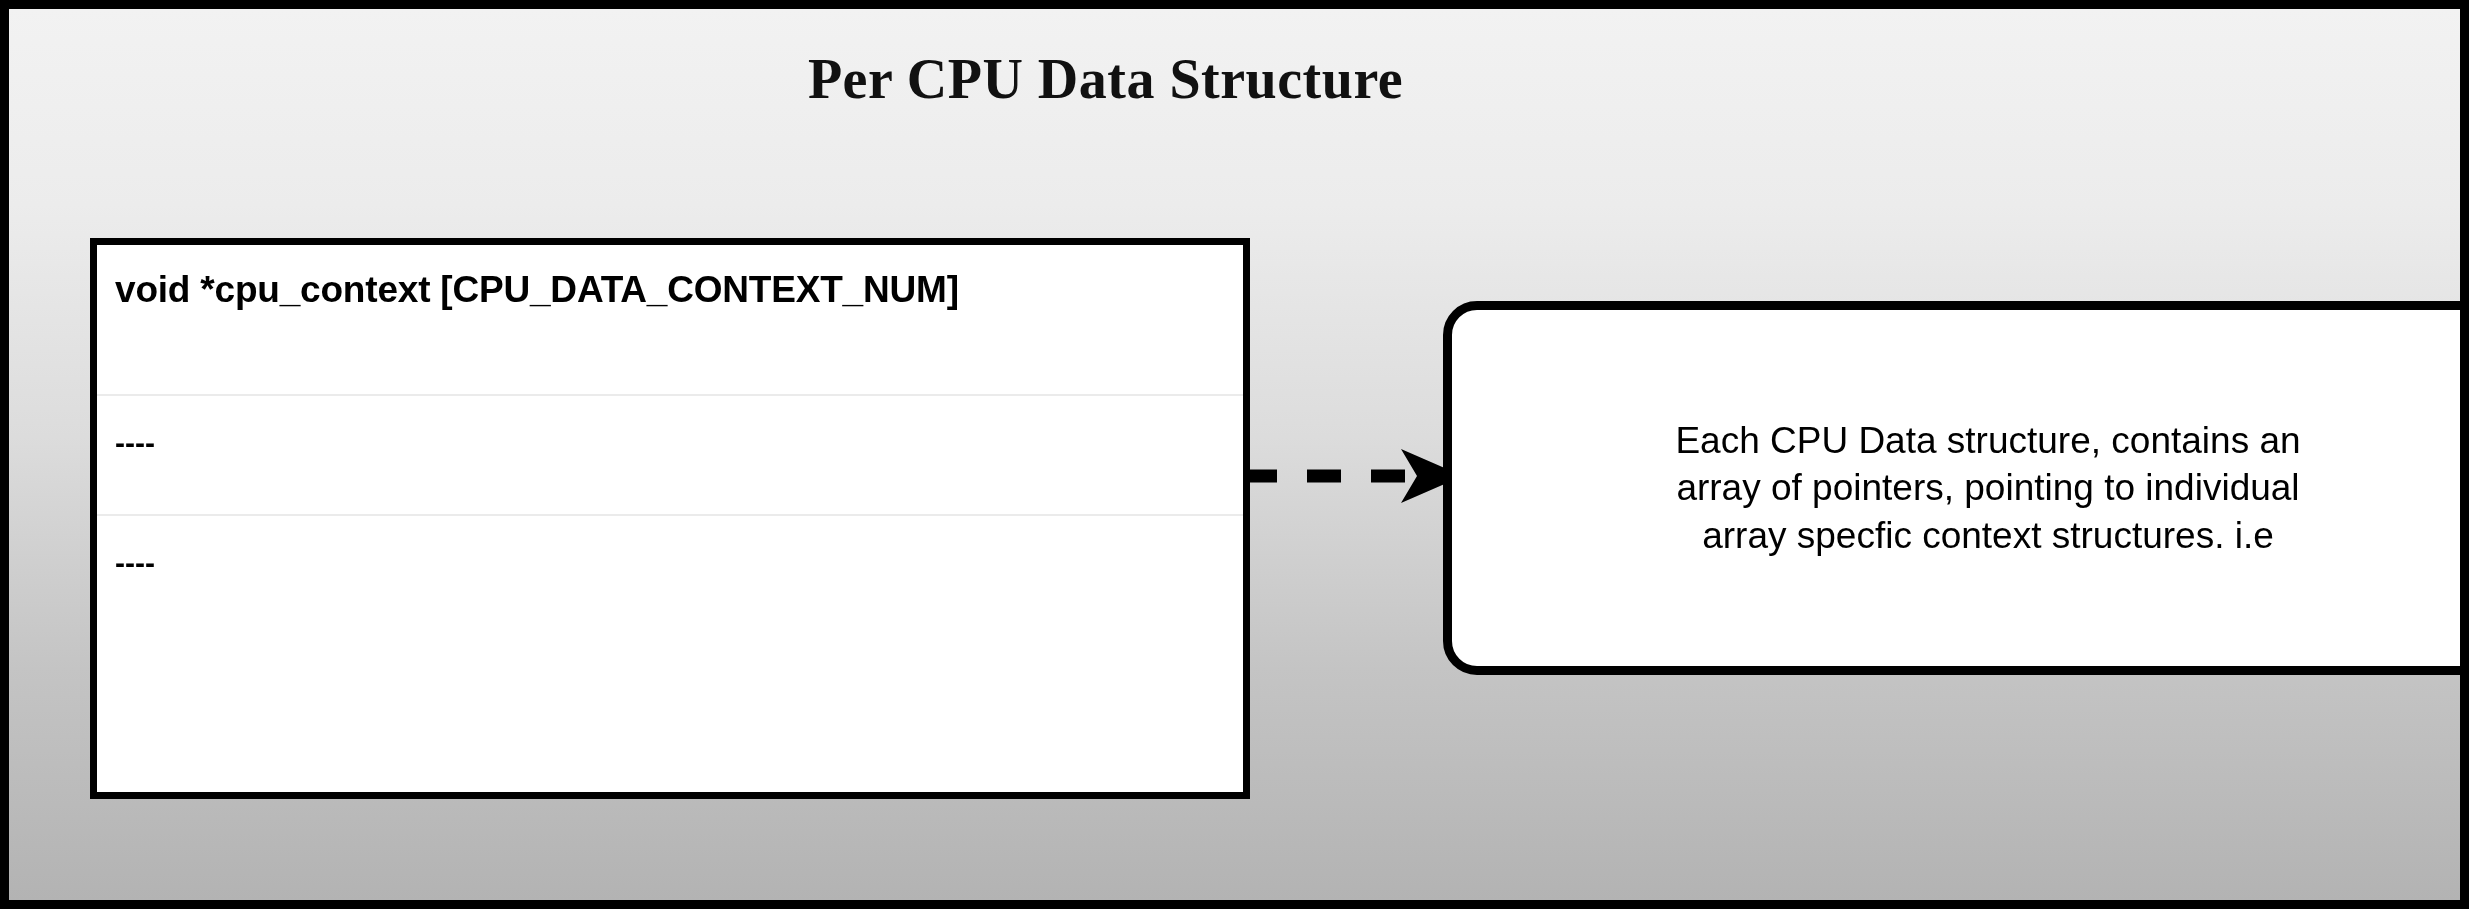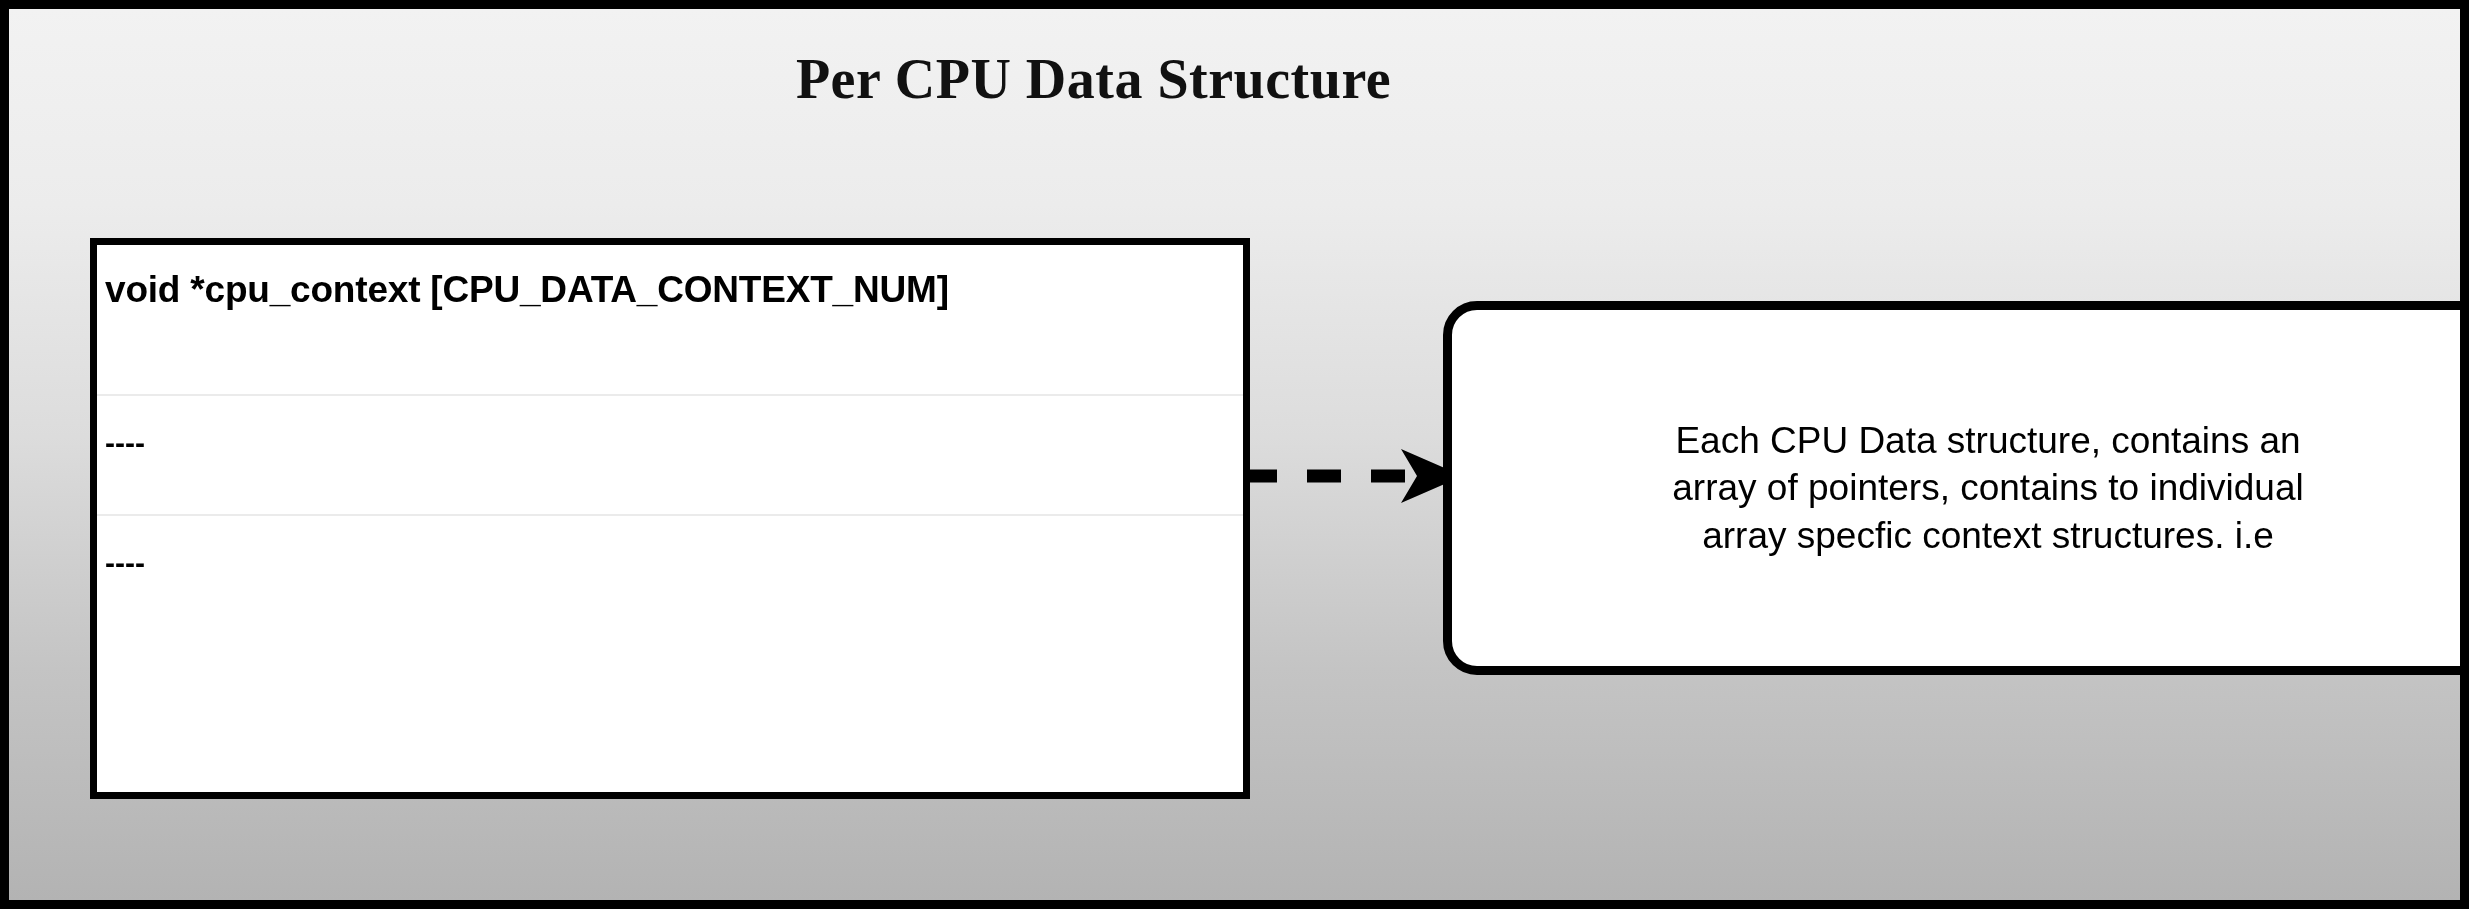--- a/index.html
+++ b/index.html
@@ -25,20 +25,21 @@
     left: 0;
     top: 38px;
     width: 2169px;
     text-align: center;
     font-family: "Liberation Serif", serif;
     font-weight: bold;
     font-size: 56px;
     letter-spacing: 0.5px;
     color: #111111;
     white-space: nowrap;
+    padding-left: 12px;
   }
 
   
   #struct-table {
     position: absolute;
     left: 81px;
     top: 229px;
     width: 1160px;
     height: 561px;
     box-sizing: border-box;
@@ -68,21 +69,21 @@
   }
 
   #struct-body {
     position: relative;
     height: 405px;
   }
 
   .struct-row {
     position: relative;
     box-sizing: border-box;
-    padding-left: 8px;
+    padding-left: 18px;
     display: flex;
     align-items: flex-start;
     overflow: hidden;
   }
 
   .struct-row + .struct-row {
     border-top: 2px solid #ebebeb;
   }
 
   #struct-row-0 { height: 149px; }
@@ -169,17 +170,17 @@
 
   </div>
 
   <svg id="connector-arrow" viewBox="0 0 232 70" xmlns="http://www.w3.org/2000/svg">
     <line x1="2" y1="35" x2="168" y2="35" stroke="#000000" stroke-width="13" stroke-dasharray="34 30" stroke-linecap="butt"></line>
     <path d="M 160 8 L 222 35 L 160 62 L 176 35 Z" fill="#000000"></path>
   </svg>
 
   <div id="callout-note">
     <div class="callout-line">Each CPU Data structure, contains an</div>
-    <div class="callout-line">array of pointers, contains to individual</div>
+    <div class="callout-line">array of pointers, pointing to individual</div>
     <div class="callout-line">array specfic context structures. i.e</div>
   </div>
 
 </div>
 
 </body></html>

